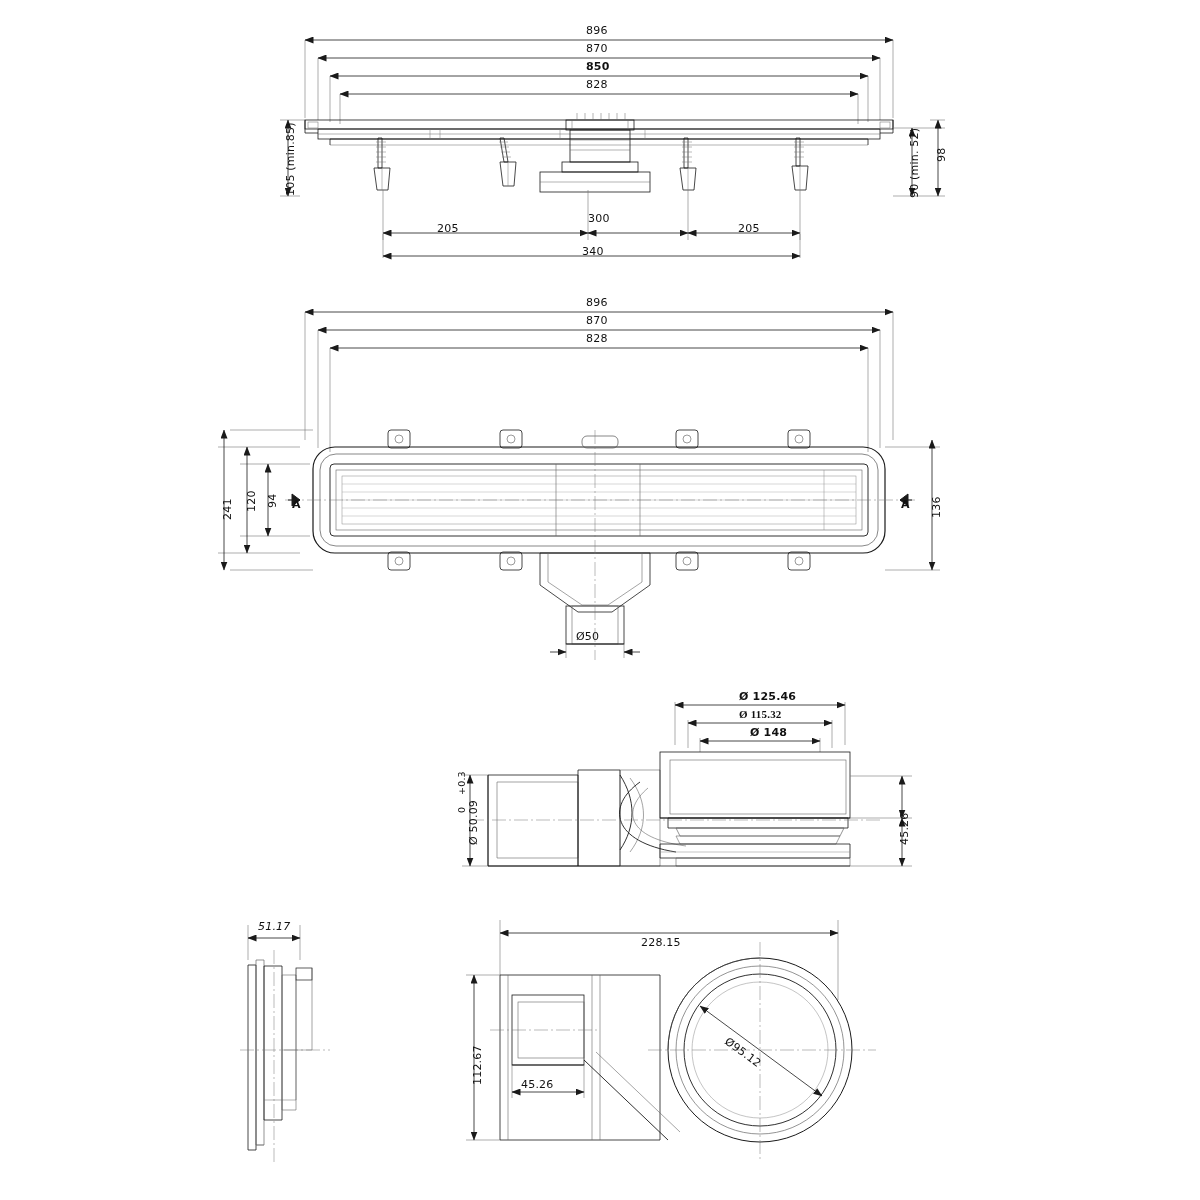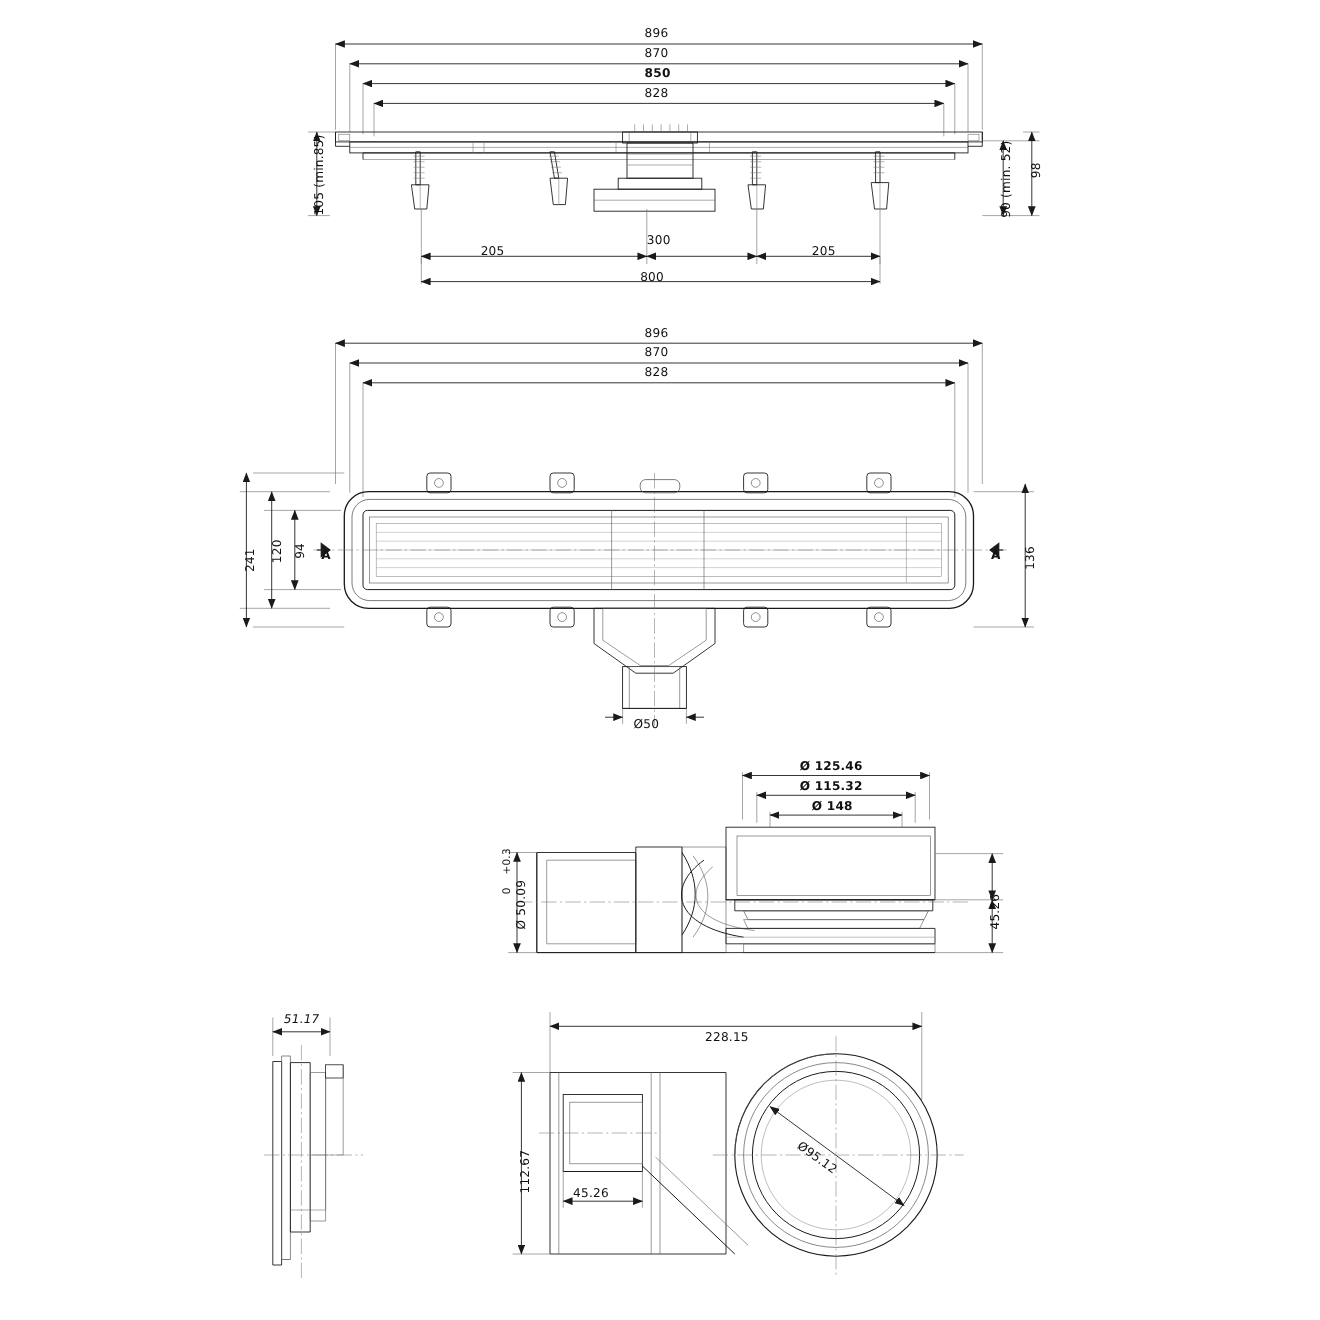--- a/index.html
+++ b/index.html
@@ -28,21 +28,21 @@
   }
   .dim-label {
     position: absolute;
     font-family: "DejaVu Sans", sans-serif;
     font-size: 11px;
     color: #111;
     white-space: nowrap;
     letter-spacing: 0.2px;
   }
   .dim-label.small { font-size: 9.5px; }
-  .dim-label.bold { font-weight: bold; }
+  .dim-label.bold { font-weight: bold; margin-left: 12px; }
   .rot90 { transform-origin: 0 0; transform: rotate(-90deg); }
   .view-label {
     position: absolute;
     font-family: "DejaVu Sans", sans-serif;
     font-size: 11px;
     font-weight: bold;
     color: #111;
   }
 </style>
 </head>
@@ -423,37 +423,37 @@
   <div class="dim-label" style="left:586px; top:60px;font-weight:bold;">850</div>
   <div class="dim-label" style="left:586px; top:78px;">828</div>
 
   <div class="dim-label rot90" style="left:284px; top:196px;">105 (min.85)</div>
   <div class="dim-label rot90" style="left:908px; top:198px;">90 (min. 52)</div>
   <div class="dim-label rot90" style="left:935px; top:162px;">98</div>
 
   <div class="dim-label" style="left:437px; top:222px;">205</div>
   <div class="dim-label" style="left:588px; top:212px;">300</div>
   <div class="dim-label" style="left:738px; top:222px;">205</div>
-  <div class="dim-label" style="left:582px; top:245px;">800</div>
+  <div class="dim-label" style="left:582px; top:245px;">340</div>
 
   <div class="dim-label" style="left:586px; top:296px;">896</div>
   <div class="dim-label" style="left:586px; top:314px;">870</div>
   <div class="dim-label" style="left:586px; top:332px;">828</div>
 
   <div class="dim-label rot90" style="left:221px; top:520px;">241</div>
   <div class="dim-label rot90" style="left:245px; top:512px;">120</div>
   <div class="dim-label rot90" style="left:266px; top:508px;">94</div>
   <div class="dim-label rot90" style="left:930px; top:518px;">136</div>
-  <div class="dim-label" style="left:576px; top:652px;">Ø50</div>
+  <div class="dim-label" style="left:576px; top:630px;">Ø50</div>
 
   <div class="view-label" style="left:292px; top:498px;">A</div>
   <div class="view-label" style="left:901px; top:498px;">A</div>
 
   <div class="dim-label bold" style="left:727px; top:690px;">Ø 125.46</div>
-  <div class="dim-label bold" style="left:727px; top:708px;">Ø 115.32</div>
+  <div class="dim-label bold" style="left:727px; top:708px;font-family:Liberation Serif, serif;">Ø 115.32</div>
   <div class="dim-label bold" style="left:738px; top:726px;">Ø 148</div>
   <div class="dim-label rot90" style="left:898px; top:845px;">45.26</div>
   <div class="dim-label rot90" style="left:467px; top:845px;">Ø 50.09</div>
   <div class="dim-label small rot90" style="left:456px; top:795px;">+0.3</div>
   <div class="dim-label small rot90" style="left:456px; top:813px;">0</div>
 
   <div class="dim-label" style="left:258px; top:920px;font-style:italic;">51.17</div>
 
   <div class="dim-label" style="left:641px; top:936px;">228.15</div>
   <div class="dim-label rot90" style="left:471px; top:1085px;">112.67</div>

